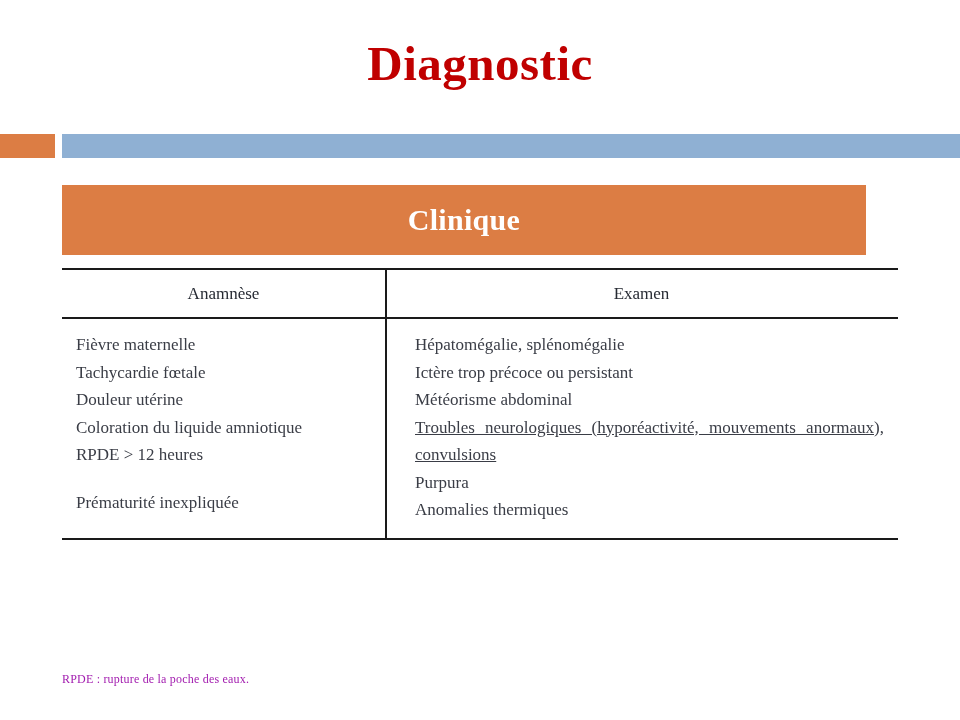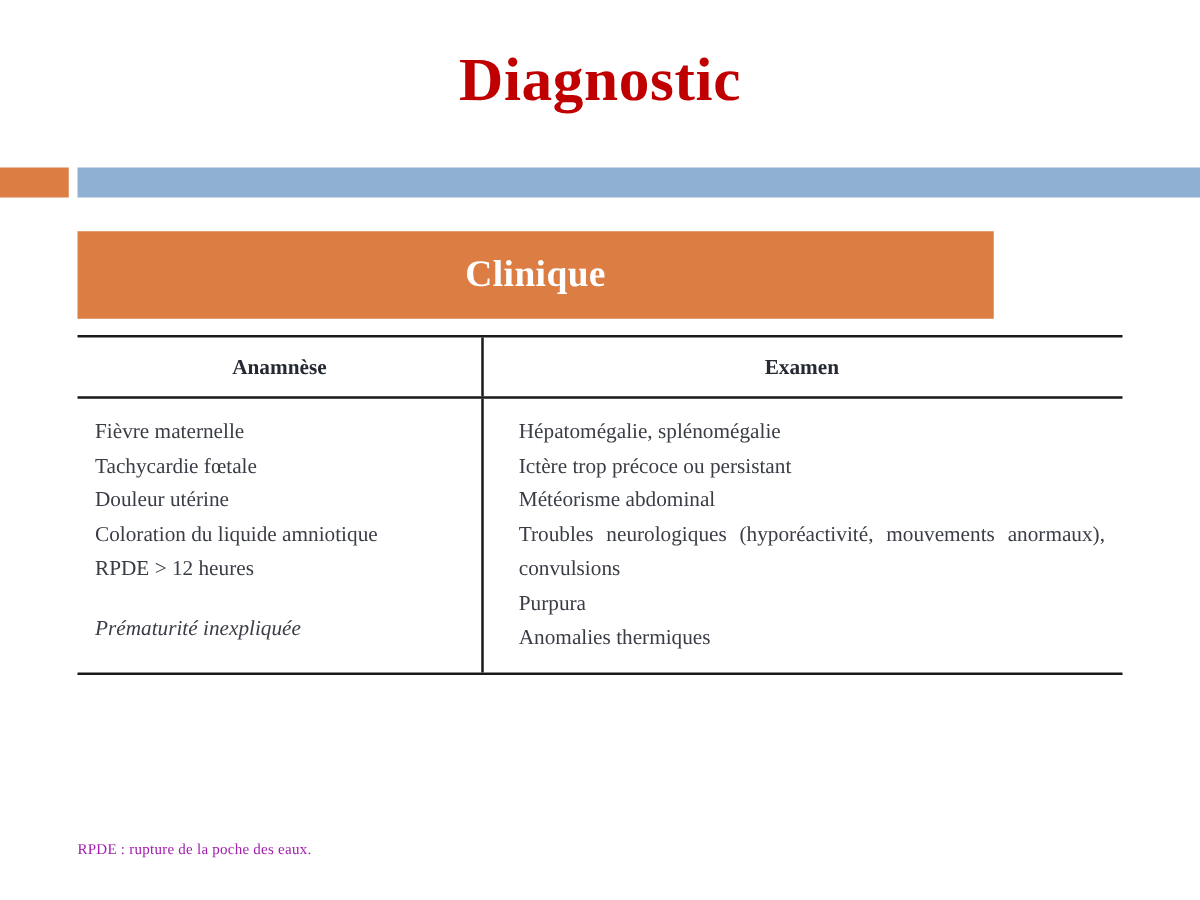--- a/index.html
+++ b/index.html
@@ -53,21 +53,21 @@
     width: 898px;
     height: 24px;
     background: #8FB0D3;
   }
 
   
   #section-banner {
     position: absolute;
     left: 62px;
     top: 185px;
-    width: 733px;
+    width: 804px;
     height: 70px;
     background: #DC7D44;
     display: flex;
     align-items: center;
     justify-content: center;
   }
   #section-banner-label {
     color: #FFFFFF;
     font-size: 30px;
     font-weight: bold;
@@ -115,21 +115,20 @@
     box-sizing: border-box;
     padding-left: 16px;
   }
 
   .header-cell {
     text-align: center;
     font-size: 17px;
     color: #262a33;
     padding: 14px 0 13px 0;
     font-family: "Liberation Serif", "DejaVu Serif", serif;
-    font-weight: bold;
   }
   .header-row {
     display: flex;
     position: relative;
   }
   .header-row .col-examen { padding-left: 0; }
 
   .cell-list {
     list-style: none;
     margin: 0;
@@ -138,26 +137,26 @@
     color: #3a3d46;
     line-height: 1.62;
     font-family: "Liberation Serif", "DejaVu Serif", serif;
   }
   .cell-list li {
     margin: 0;
     padding: 0;
   }
   .cell-list li.spaced {
     margin-top: 20px;
-    font-style: italic;
   }
   .cell-list li.justified {
     text-align: justify;
     text-align-last: left;
     padding-right: 4px;
+    text-decoration: underline;
   }
 
   
   #table-footnote {
     position: absolute;
     left: 62px;
     top: 672px;
     font-size: 12px;
     color: #a21caf;
     font-family: "Liberation Serif", "DejaVu Serif", serif;

